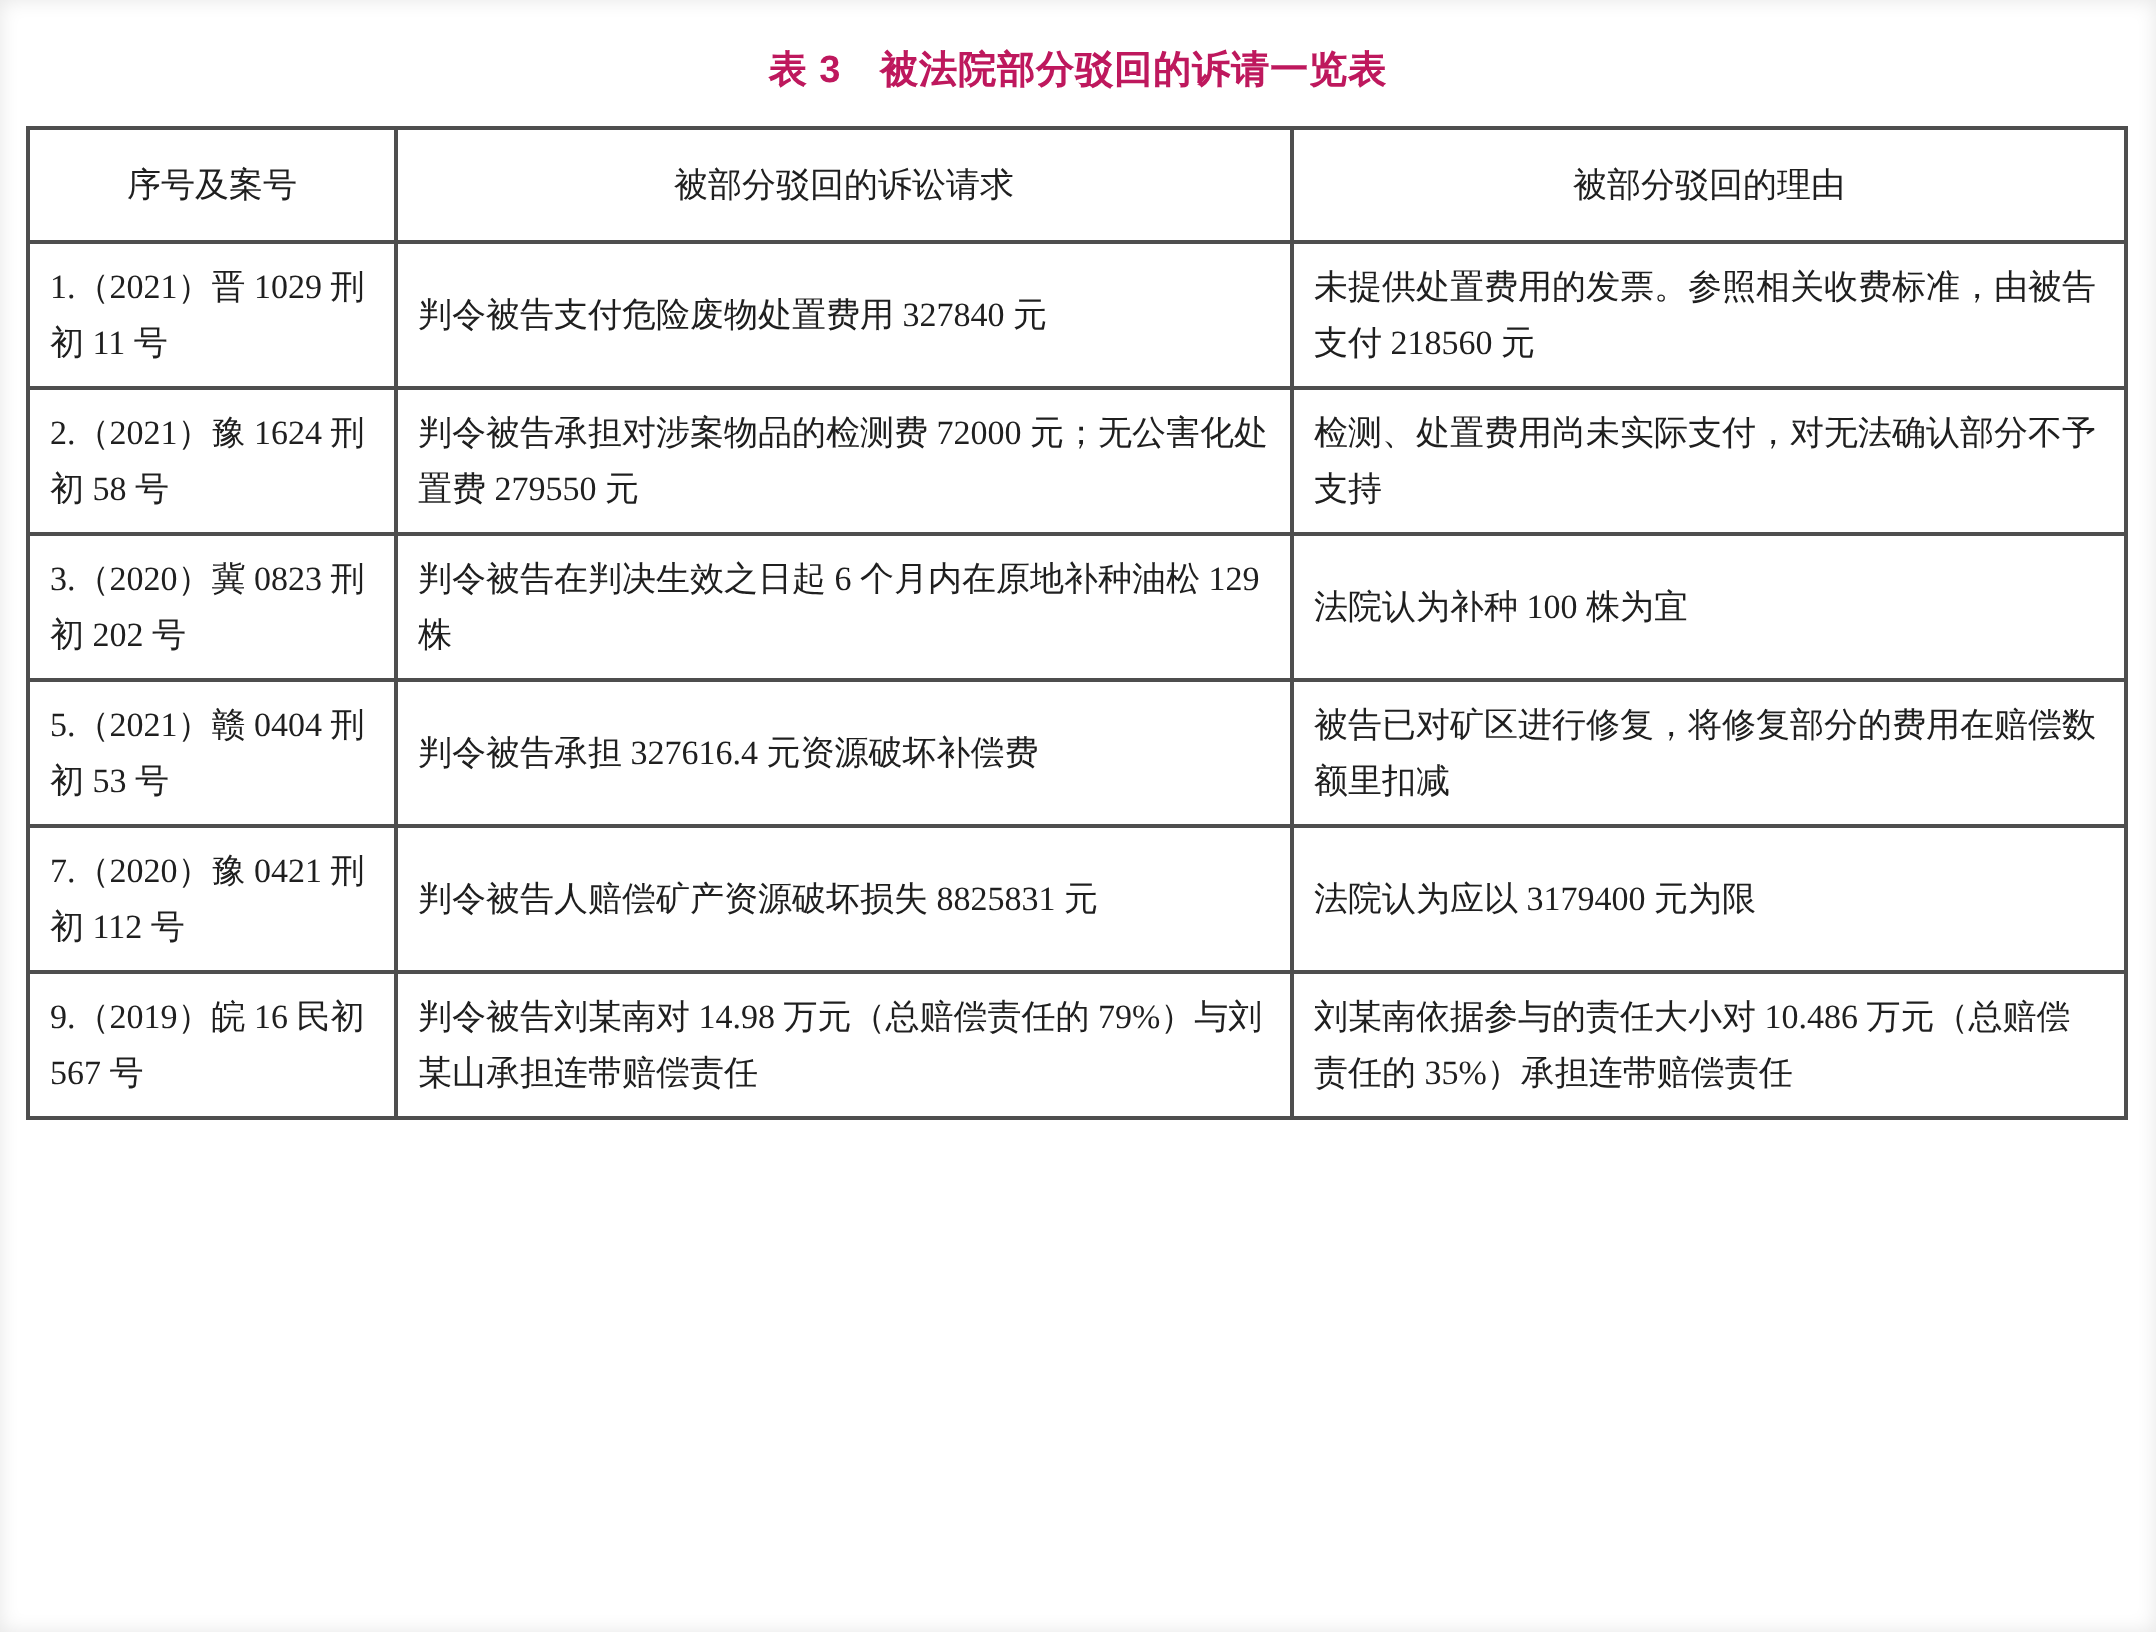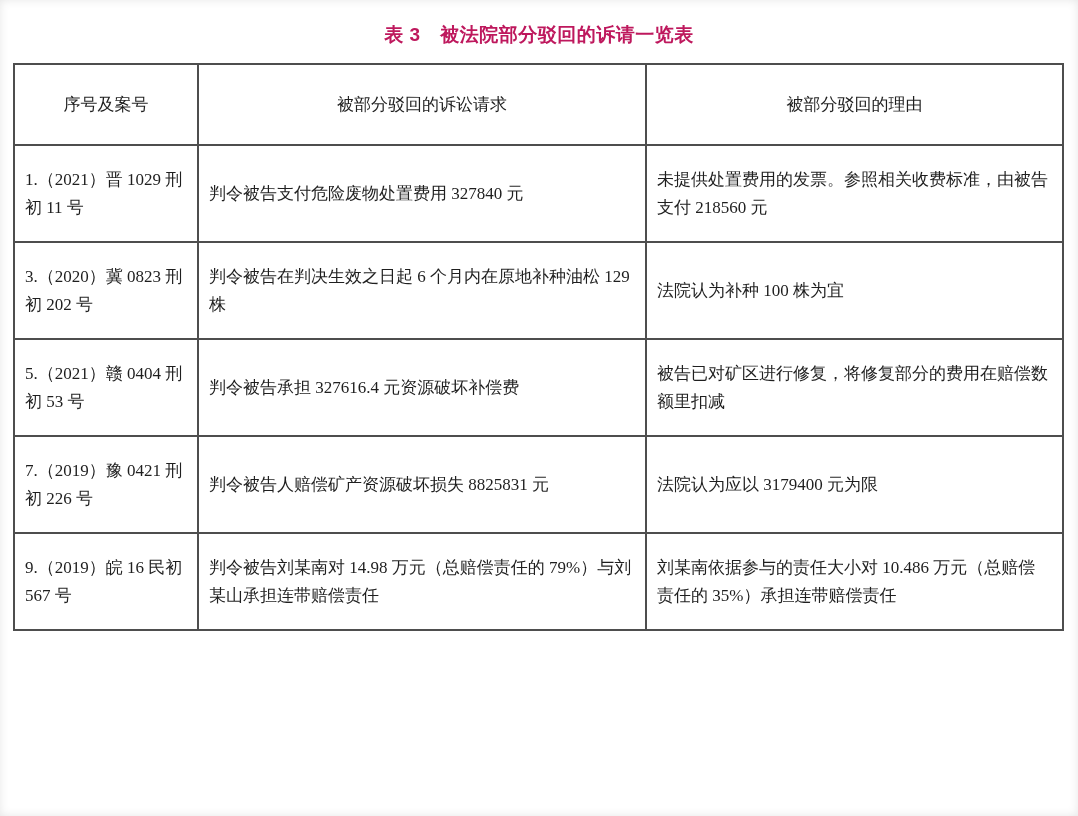--- a/index.html
+++ b/index.html
@@ -35,21 +35,21 @@
     width: 1049px;
     border-collapse: collapse;
     table-layout: fixed;
   }
   table.main-table th,
   table.main-table td {
     border: 2px solid #4e4e4e;
     font-size: 17px;
     line-height: 1.62;
     vertical-align: middle;
-    padding: 20px 10px;
+    padding: 8px 10px;
     word-break: break-word;
   }
   table.main-table th {
     font-weight: normal;
     text-align: center;
     height: 39px;
   }
   table.main-table td {
     text-align: left;
   }
@@ -77,31 +77,36 @@
       <th>被部分驳回的理由</th>
     </tr>
   </thead>
   <tbody>
     <tr class="r-std">
       <td>1.（2021）晋 1029 刑初 11 号</td>
       <td>判令被告支付危险废物处置费用 327840 元</td>
       <td>未提供处置费用的发票。参照相关收费标准，由被告支付 218560 元</td>
     </tr>
     <tr class="r-std">
+      <td>2.（2021）豫 1624 刑初 58 号</td>
+      <td>判令被告承担对涉案物品的检测费 72000 元；无公害化处置费 279550 元</td>
+      <td>检测、处置费用尚未实际支付，对无法确认部分不予支持</td>
+    </tr>
+    <tr class="r-std">
       <td>3.（2020）冀 0823 刑初 202 号</td>
       <td>判令被告在判决生效之日起 6 个月内在原地补种油松 129 株</td>
       <td>法院认为补种 100 株为宜</td>
     </tr>
     <tr class="r-std">
       <td>5.（2021）赣 0404 刑初 53 号</td>
       <td>判令被告承担 327616.4 元资源破坏补偿费</td>
       <td>被告已对矿区进行修复，将修复部分的费用在赔偿数额里扣减</td>
     </tr>
     <tr class="r-std">
-      <td>7.（2019）豫 0421 刑初 226 号</td>
+      <td>7.（2020）豫 0421 刑初 112 号</td>
       <td>判令被告人赔偿矿产资源破坏损失 8825831 元</td>
       <td>法院认为应以 3179400 元为限</td>
     </tr>
     <tr class="r-std">
       <td>9.（2019）皖 16 民初 567 号</td>
       <td>判令被告刘某南对 14.98 万元（总赔偿责任的 79%）与刘某山承担连带赔偿责任</td>
       <td>刘某南依据参与的责任大小对 10.486 万元（总赔偿责任的 35%）承担连带赔偿责任</td>
     </tr>
   </tbody>
 </table>

